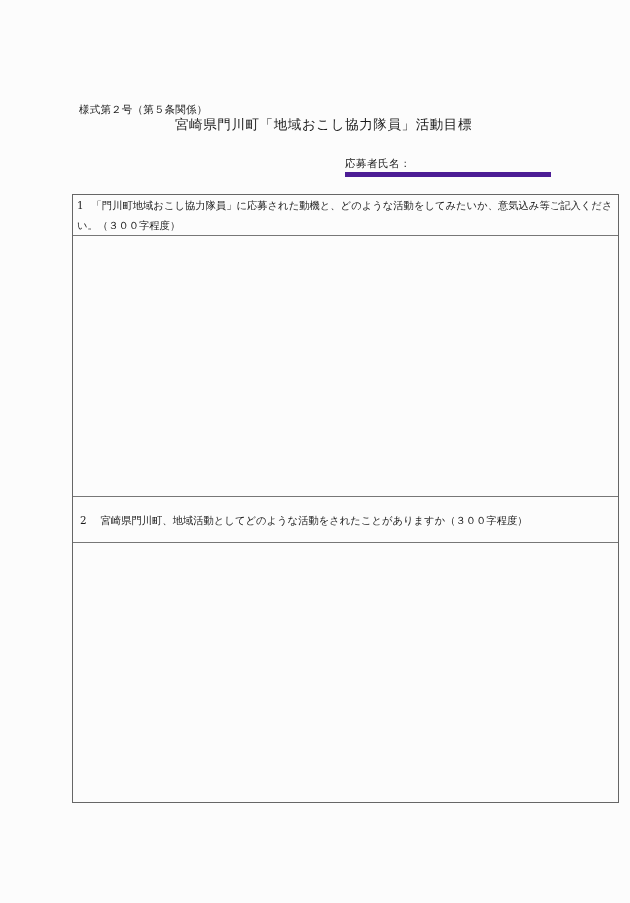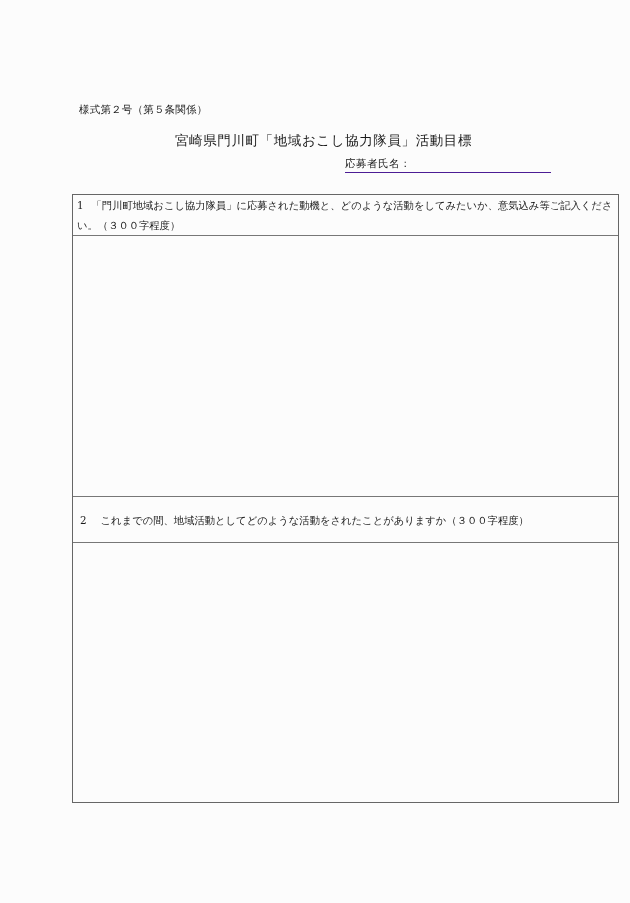--- a/index.html
+++ b/index.html
@@ -20,32 +20,32 @@
       left: 79px;
       top: 95px;
       font-size: 10.5px;
       letter-spacing: 0.2px;
       white-space: nowrap;
       margin-top: 8px;
     }
     .doc-title {
       position: absolute;
       left: 175px;
-      top: 132px;
+      top: 116px;
       font-size: 13.5px;
       letter-spacing: 0.6px;
       white-space: nowrap;
     }
     .applicant {
       position: absolute;
       left: 345px;
       top: 157px;
       width: 206px;
       height: 15px;
-      border-bottom: 1px solid #4c1d95;
+      border-bottom: 5px solid #4c1d95;
       font-size: 10.5px;
       white-space: nowrap;
     }
     .applicant .label {
       letter-spacing: 0.5px;
     }
     .applicant .value {
       display: inline-block;
       min-width: 120px;
     }
@@ -102,16 +102,16 @@
   <span class="label">応募者氏名：</span><span class="value"></span>
 </div>
 
 <div class="form-table">
   <div class="q-header q1-header">
     <span class="qnum">1</span><span>「門川町地域おこし協力隊員」に応募された動機と、どのような活動をしてみたいか、意気込み等ご記入ください。（３００字程度）</span>
   </div>
   <div class="answer a1"></div>
 
   <div class="q-header q2-header">
-    <span class="qnum">2</span><span>これまでの間、地域活動としてどのような活動をされたことがありますか（３００字程度）</span>
+    <span class="qnum">2</span><span>宮崎県門川町、地域活動としてどのような活動をされたことがありますか（３００字程度）</span>
   </div>
   <div class="answer a2"></div>
 </div>
 
 </body></html>

